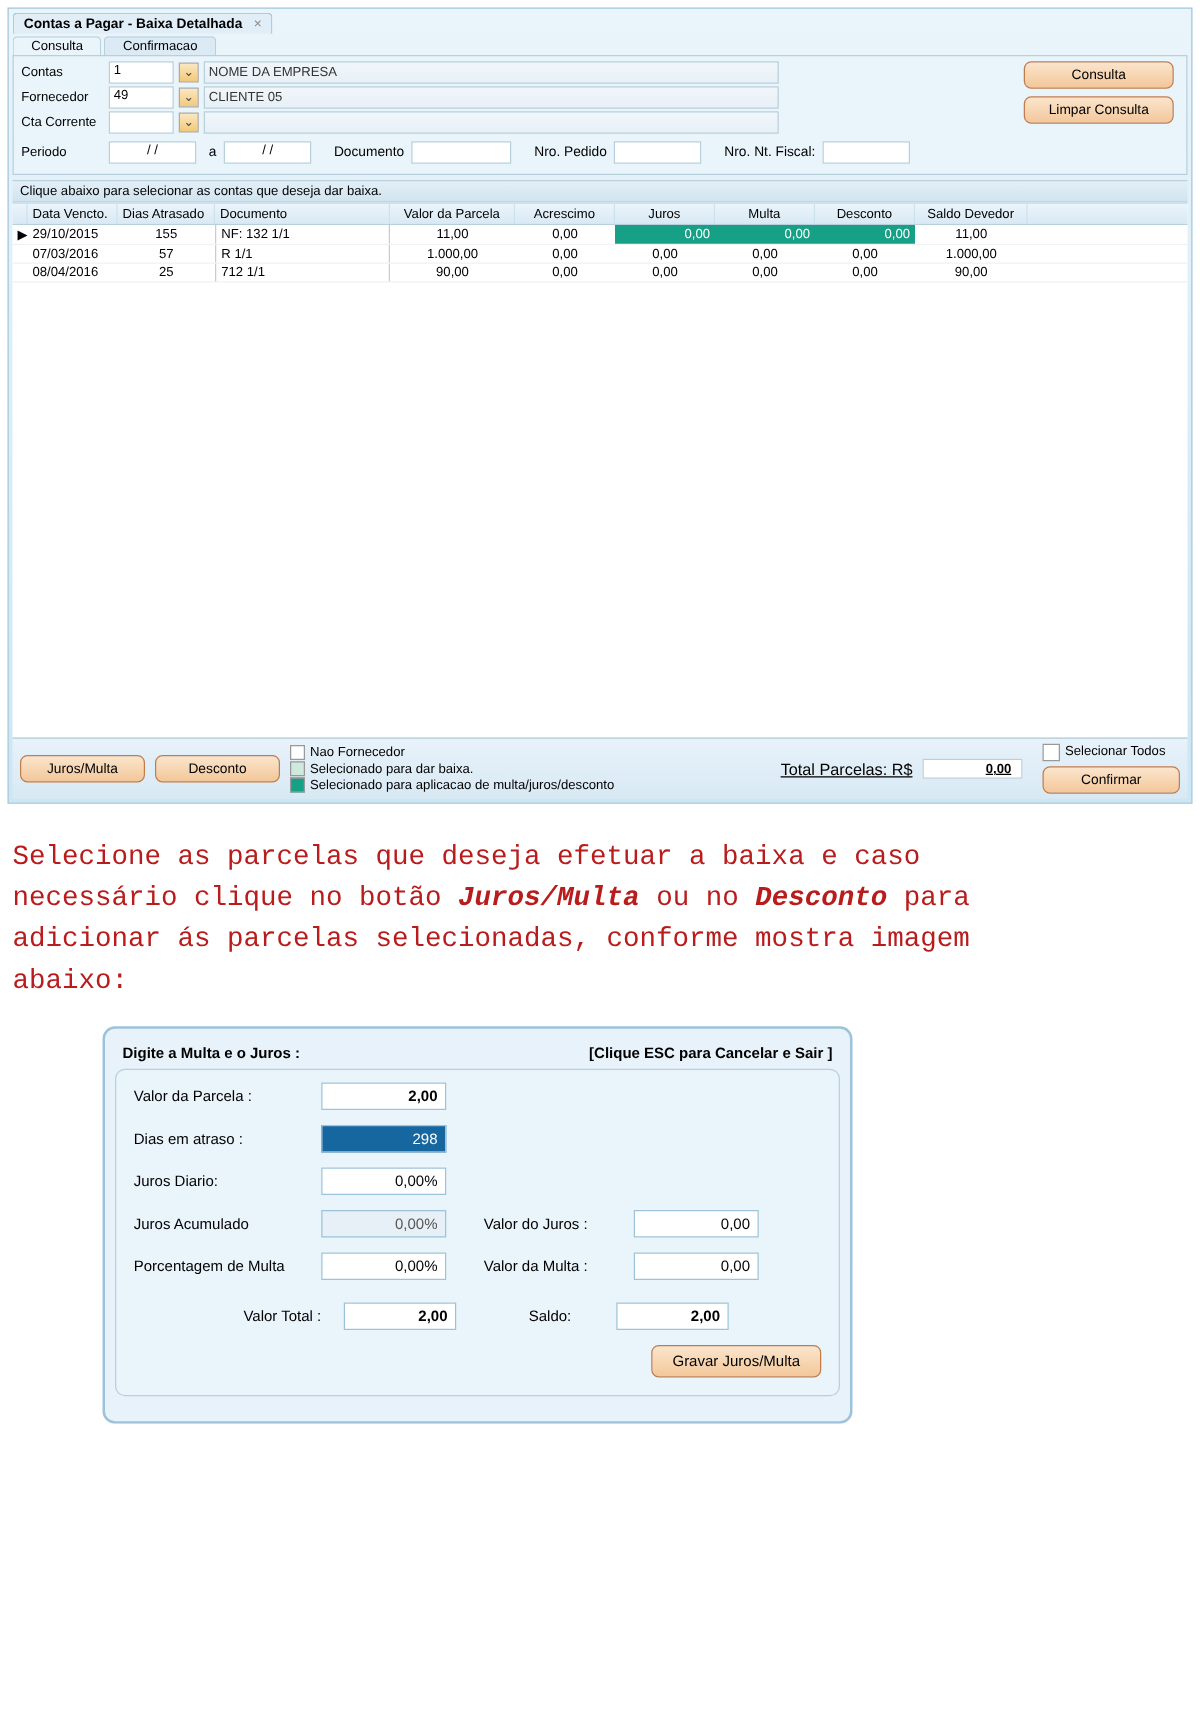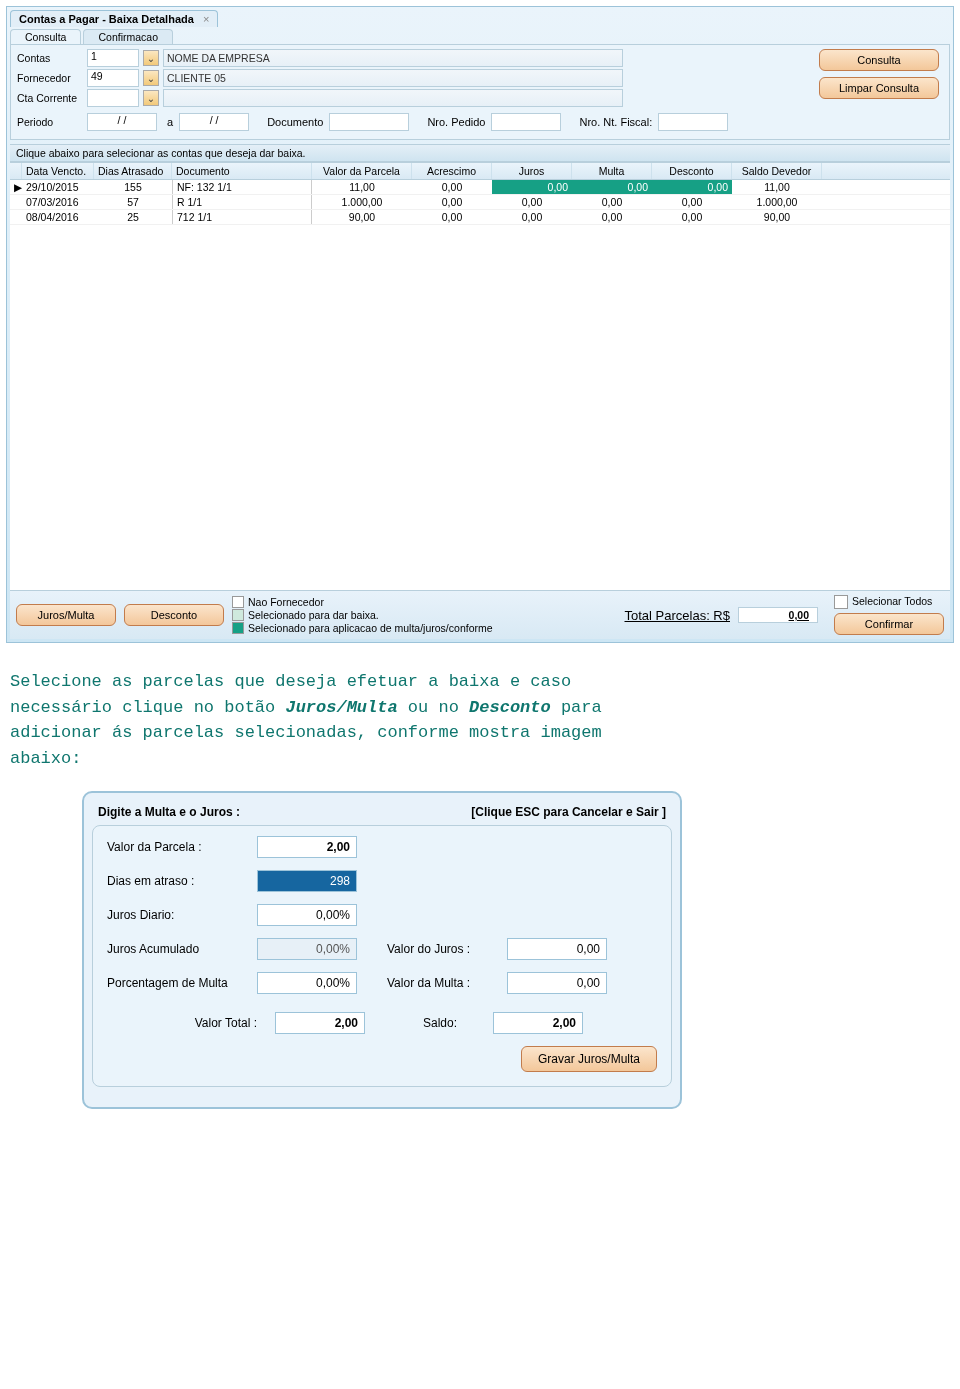--- a/index.html
+++ b/index.html
@@ -138,24 +138,24 @@
   .swatch.teal{background:#16a085;}
   .checkbox-box {
     width:14px; height:14px; border:1px solid #999; background:#fff; display:inline-block;
   }
   .total-box {
     border:1px solid #b8cfdc; background:#fff; padding:1px 8px; font-weight:bold;
     min-width:80px; text-align:right;
   }
   .instruction {
     font-family: "Courier New", monospace;
-    font-size: 17px;
+    font-size: 22px;
     line-height: 1.5;
     margin: 26px 10px 20px 10px;
-    color:#0f766e;
+    color:#b91c1c;
   }
   .instruction i { font-style: italic; font-weight:bold;}
   .dialog-wrap {
     margin: 0 0 0 82px;
     width: 600px;
     border: 2px solid #9cc3d9;
     border-radius: 10px;
     background: #e8f2fa;
     padding: 8px 8px 20px 8px;
   }
@@ -301,21 +301,21 @@
       <div class="legend-item">
           <span class="swatch white"></span>
           <span>Nao Fornecedor</span>
         </div>
       <div class="legend-item">
           <span class="swatch light"></span>
           <span>Selecionado para dar baixa.</span>
         </div>
       <div class="legend-item">
           <span class="swatch teal"></span>
-          <span>Selecionado para aplicacao de multa/juros/conforme</span>
+          <span>Selecionado para aplicacao de multa/juros/desconto</span>
         </div>
     </div>
     <div style="margin-left:auto; display:flex; align-items:center; gap:8px;text-decoration:underline;">
       <span style="font-size:13px;">Total Parcelas:  R$</span>
       <span class="total-box">0,00</span>
     </div>
     <div style="display:flex; flex-direction:column; gap:4px; margin-left:8px;">
       <div style="display:flex; gap:4px;">
         <span class="checkbox-box"></span>
         <span>Selecionar Todos</span>

